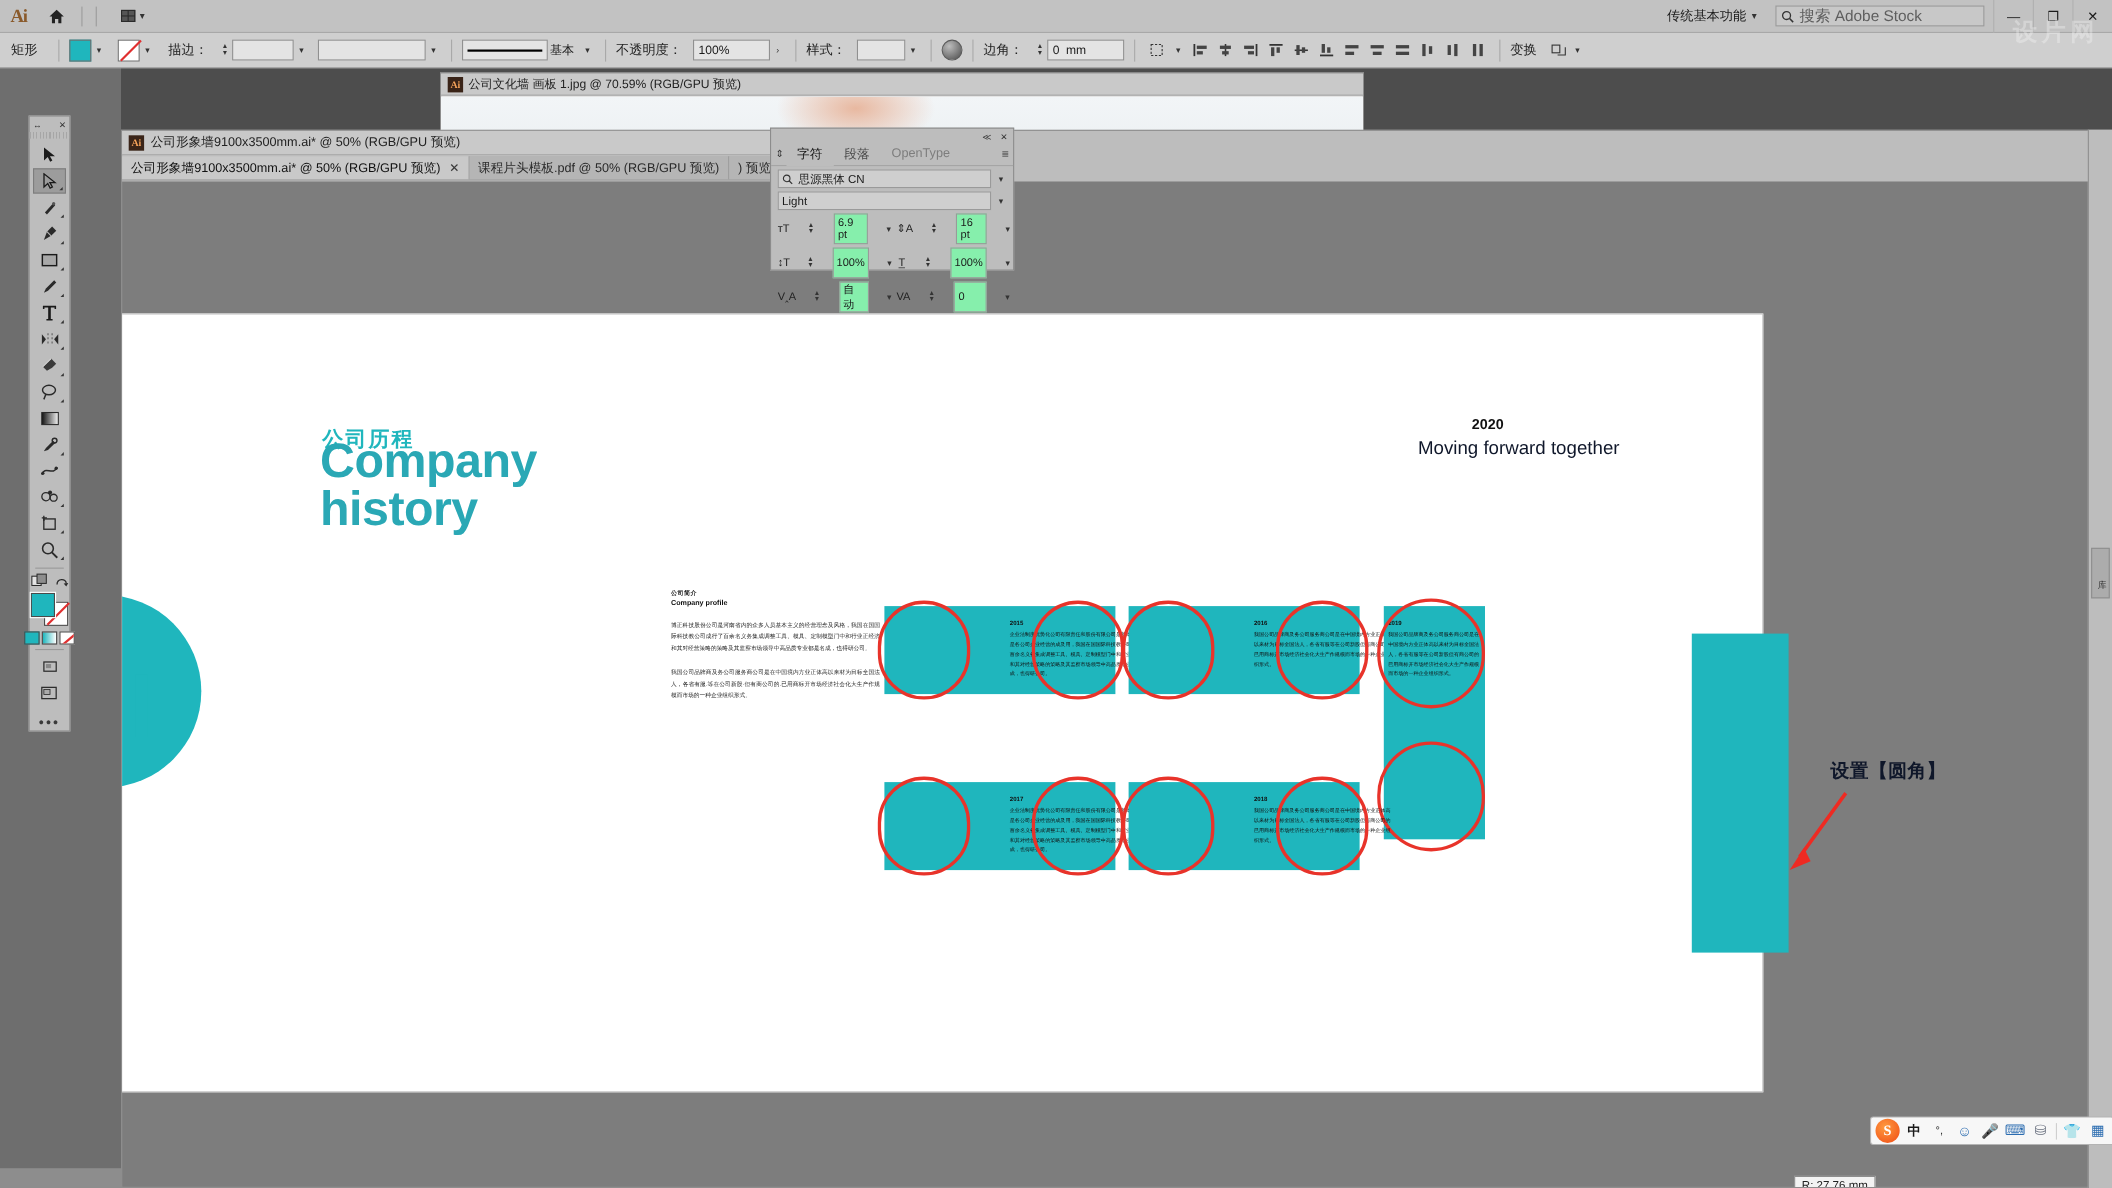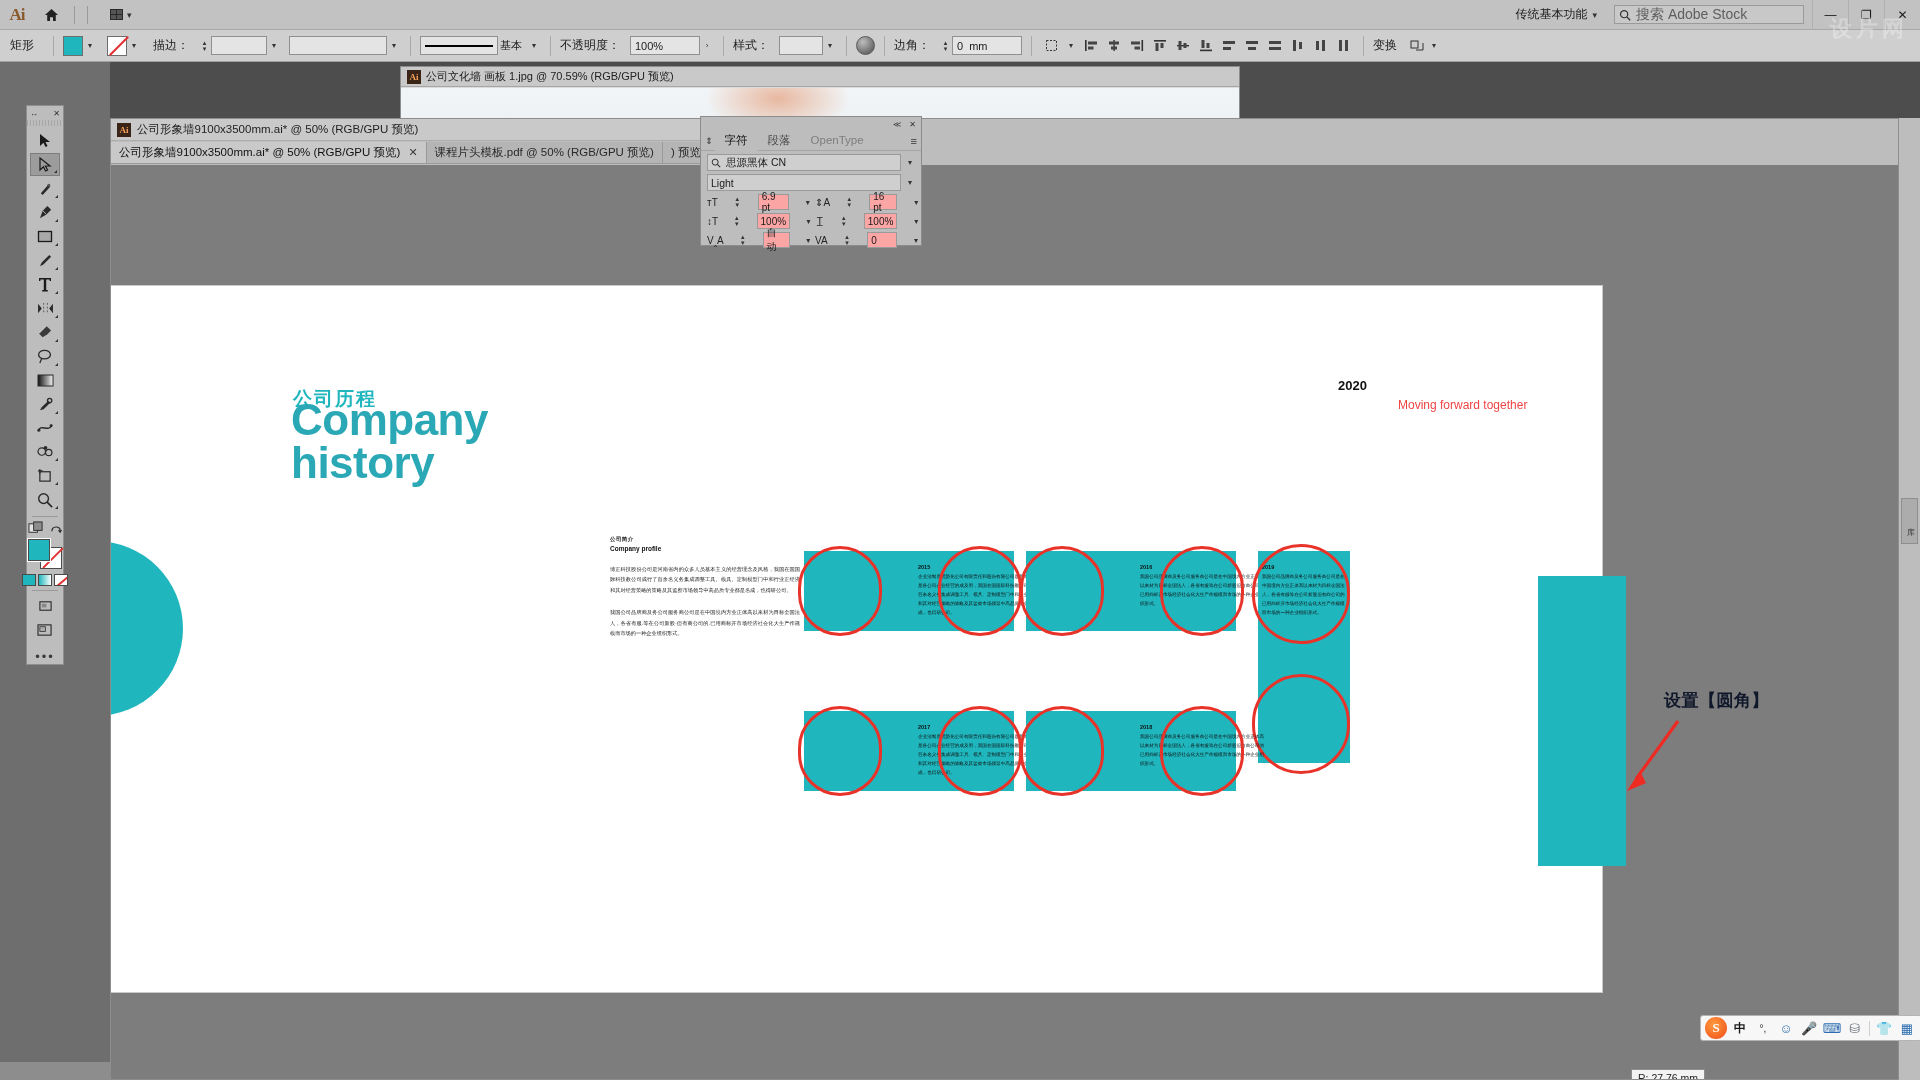--- a/index.html
+++ b/index.html
@@ -190,21 +190,21 @@
     font-weight:700; font-family:"Liberation Sans",sans-serif; line-height:1;}
   .ab-title-cn {
     position:absolute; left:185px; top:100px; font-size:19px; color:#1fb6bd;
     font-weight:700; letter-spacing:2px;
   }
   .ab-title-en {
     position:absolute; left:183px; top:112px; font-size:44px; color:#2aa8b5;
     font-weight:700; line-height:0.98; letter-spacing:-0.5px;
   }
   .ab-2020 { position:absolute; left:1230px; top:92px; font-size:13px; font-weight:bold; color:#111; }
-  .ab-2020sub { position:absolute; left:1290px; top:112px; font-size:12px; color:#ef4444; }
+  .ab-2020sub { position:absolute; left:1181px; top:112px; font-size:17px; color:#0f172a; }
 
   .profile-block { position:absolute; left:502px; top:250px; width:190px; }
   .pb-cn { font-size:5.5px; color:#222; font-weight:bold; letter-spacing:.4px;}
   .pb-en { font-size:6.5px; color:#111; font-weight:bold; margin-top:2px;}
   .pb-p { font-size:5.2px; color:#222; line-height:2.0; margin-top:12px; text-align:justify;}
   .pillbox {
     position:absolute; background:#1fb6bd;
   }
   .pillbox .yr { position:absolute; font-size:5.5px; color:#111; font-weight:bold;}
   .pillbox .bd { position:absolute; font-size:4.6px; color:#111; line-height:1.95; width:128px;}
@@ -246,21 +246,21 @@
   .cp-tab { font-size:11.5px; padding:2px 10px 3px 10px; color:#4a4a4a; }
   .cp-tab.active { background:#bdbdbd; color:#141414; font-weight:normal;}
   .cp-tab.inactive { color:#7d7d7d; }
   .cp-menu { margin-left:auto; margin-right:4px; font-size:11px; color:#333;}
   .cp-row { display:flex; align-items:center; gap:4px; padding:3px 6px 0 6px; }
   .cp-input {
     flex:1; height:17px; background:#cfcfcf; border:1px solid #9a9a9a;
     display:flex; align-items:center; gap:5px; padding:0 3px; font-size:10.5px; color:#1a1a1a;
   }
   .cp-sm {
-    height:16px; background:#fca5a5; border:1px solid #9a9a9a;
+    height:28px; background:#86efac; border:1px solid #9a9a9a;
     display:flex; align-items:center; padding:0 3px; font-size:10px; color:#1a1a1a; width:44px;
   }
   .cp-ic { width:17px; height:16px; display:flex;align-items:center;justify-content:center;
     font-size:10px; color:#222; }
   .cp-half { display:flex; align-items:center; gap:16px; width:50%; }
   .cp-dd { font-size:8px; color:#333; width:10px; text-align:center;}
 
   
   .ime {
     position:absolute; left:1700px; top:1015px; height:26px;

